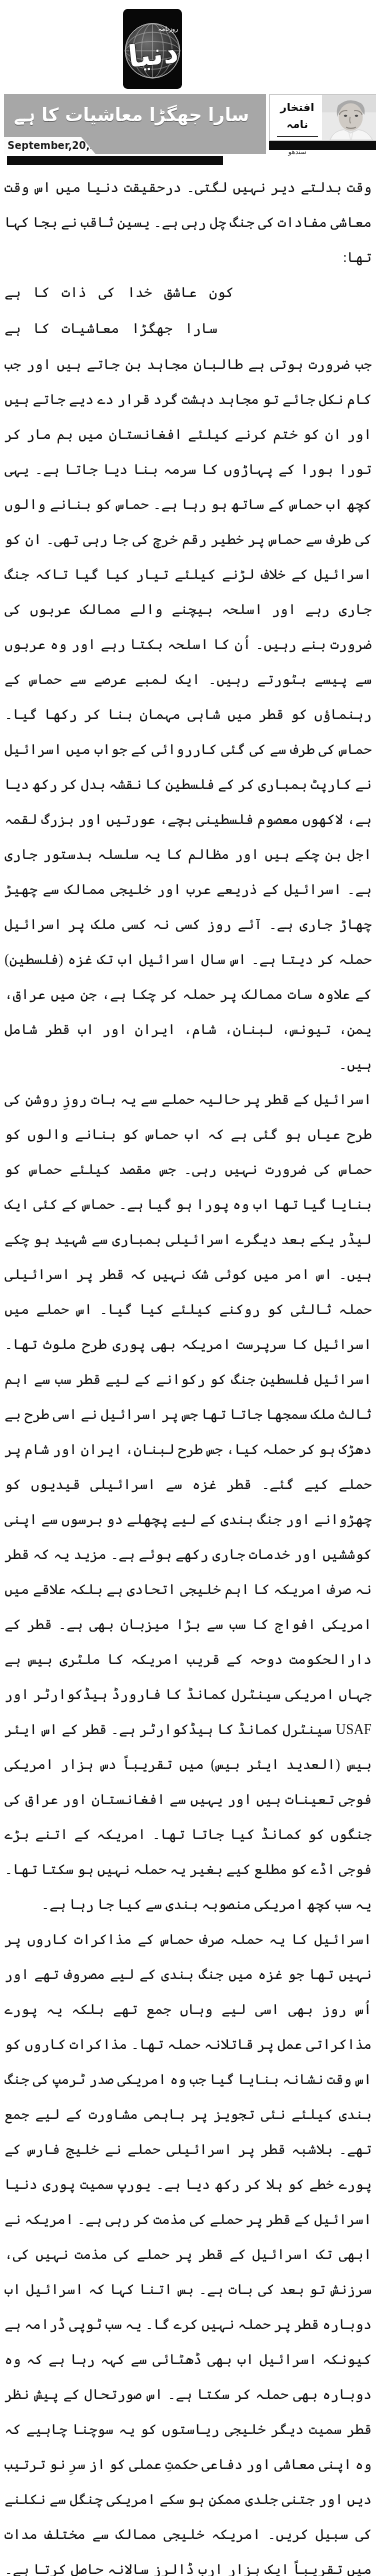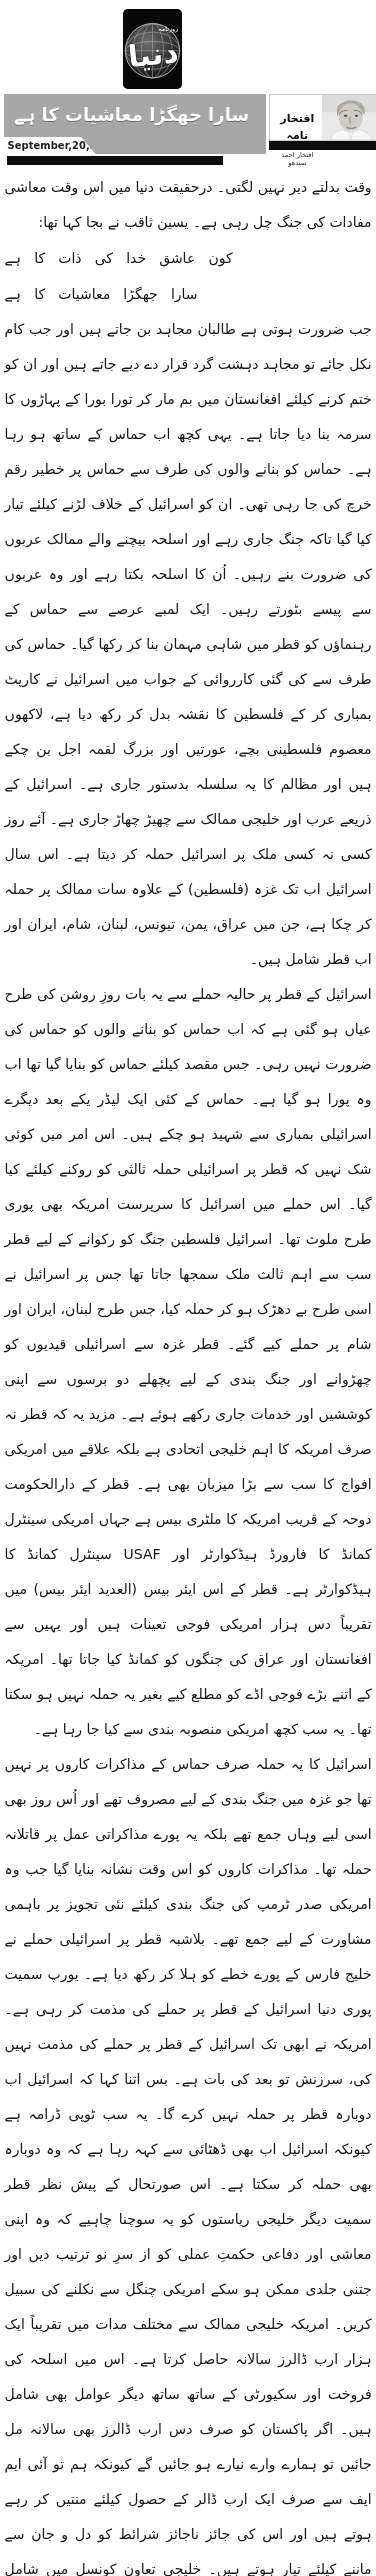--- a/index.html
+++ b/index.html
@@ -29,21 +29,21 @@
     display:flex; align-items:center;
     font-size:9.9px; font-weight:bold; color:#1d1d1d;
     padding-left:4px; box-sizing:border-box; letter-spacing:0.1px;
   }
   
   .author-card {
     position:absolute; left:269px; top:94px; width:108px; height:47px;
     background:#ffffff; border:0.6px solid #c9c9c9; box-sizing:border-box;
   }
   .nameplate {
-    position:absolute; left:2.3px; top:3.5px; width:50px; text-align:center; direction:rtl;margin-top:11px;
+    position:absolute; left:2.3px; top:3.5px; width:50px; text-align:center; direction:rtl;
   }
   .nameplate .column-name {
     font-size:11px; font-weight:bold; color:#0c0c0c; line-height:17.4px;
   }
   .nameplate .plate-divider {
     border:none; border-top:0.9px solid #2b2b2b; margin:2.9px 4.6px 2.3px 4.6px;
   }
   .nameplate .author-signature {
     font-size:6.7px; color:#222; line-height:8px;
   }
@@ -51,21 +51,21 @@
   
   .bar-right { position:absolute; left:269px; top:141px; width:108px; height:8.7px; background:#0d0d0d; }
   .bar-left  { position:absolute; left:7px;  top:156px; width:216px; height:8.7px; background:#0d0d0d; }
   
   .article {
     position:absolute; left:4.6px; top:170px; width:367px;
     direction:rtl; text-align:justify;
     font-size:14px; line-height:35px; color:#141414;
     font-family:"DejaVu Sans", sans-serif;
   }
-  .article p { margin:0; padding:0; }
+  .article p { margin:0; padding:0;font-family:Liberation Serif, serif; }
   .poetry { text-align:left; word-spacing:8.7px; }
   .poetry p { line-height:36px; }
 </style>
 </head>
 <body>
 
 <div class="logo-box">
   <svg width="59" height="80" viewBox="0 0 102 138">
     <defs>
       <radialGradient id="sphere" cx="40%" cy="35%" r="75%">

